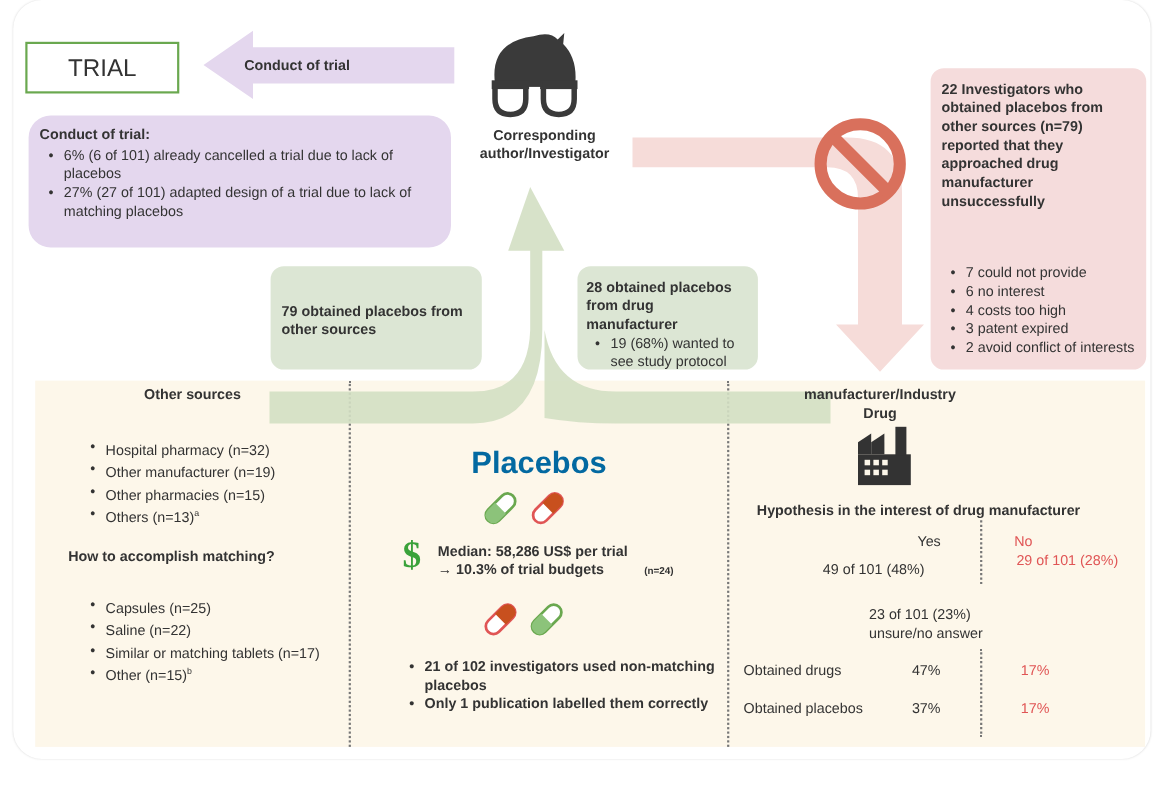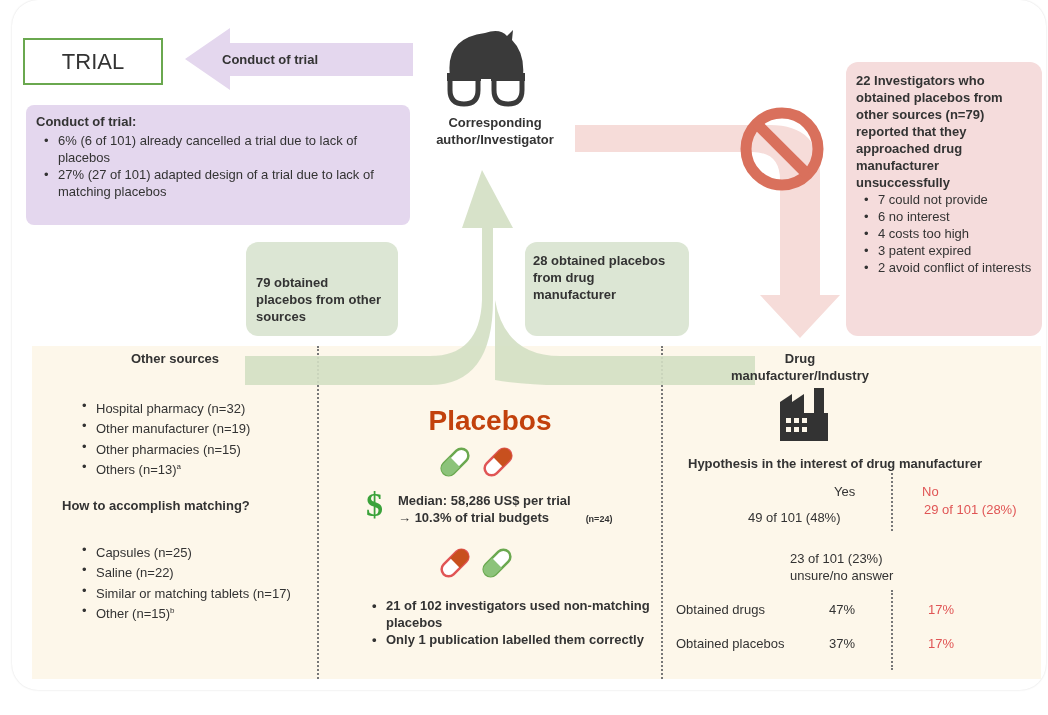--- a/index.html
+++ b/index.html
@@ -15,21 +15,21 @@
   ul.bul li::before { content:"•"; position:absolute; left:-14px; top:0; }
 
   
   .cream { left:32px; top:346px; width:1009px; height:333px; background:#fdf7ea; }
   .vdash { position:absolute; width:0; border-left:2px dotted #777; }
 
   
   .trial-box { left:23px; top:38px; width:136px; height:43px; border:2px solid #6aa84f;
                background:#fff; font-size:22px; display:flex; align-items:center; justify-content:center; color:#333; }
 
-  .purple-box { left:26px; top:105px; width:384px; height:120px; background:#e4d7ee; border-radius:8px;
+  .purple-box { left:26px; top:105px; width:384px; height:120px; background:#e4d7ee; border-radius:20px;
                 padding:8px 10px; box-sizing:border-box; }
   .pink-box { left:846px; top:62px; width:196px; height:274px; background:#f5dcdc; border-radius:12px;
               padding:10px 10px; box-sizing:border-box; }
   .green-box { background:#dce6d4; border-radius:12px; box-sizing:border-box; }
 
   .red { color:#e05555; }
 </style>
 </head>
 <body>
 
@@ -107,65 +107,68 @@
   </ul>
 </div>
 
 <div class="abs bold t13" style="left:415px; top:114px; width:160px; text-align:center;">
   <div>Corresponding</div>
   <div>author/Investigator</div>
 </div>
 
 <div class="abs pink-box t13">
   <div class="bold">22 Investigators who obtained placebos from other sources (n=79) reported that they approached drug manufacturer unsuccessfully</div>
-  <ul class="bul" style="padding-left:22px;">
+  <ul class="bul" style="padding-left:22px;margin-top:48px;">
     <li>7 could not provide</li>
     <li>6 no interest</li>
     <li>4 costs too high</li>
     <li>3 patent expired</li>
     <li>2 avoid conflict of interests</li>
   </ul>
 </div>
 
-<div class="abs green-box bold t13" style="left:246px; top:242px; width:152px; height:94px; padding:32px 10px 0 10px;">79 obtained placebos from other sources</div>
+<div class="abs green-box bold t13" style="left:246px; top:242px; width:192px; height:94px; padding:32px 10px 0 10px;">79 obtained placebos from other sources</div>
 <div class="abs green-box t13" style="left:525px; top:242px; width:164px; height:94px; padding:10px 8px;">
   <div class="bold">28 obtained placebos from drug manufacturer</div>
+  <ul class="bul" style="padding-left:22px;">
+    <li>19 (68%) wanted to see study protocol</li>
+  </ul>
 </div>
 
 <div class="abs bold t13" style="left:40px; top:350px; width:270px; text-align:center;">Other sources</div>
 <ul class="abs bul t13" style="left:80px; top:397px; width:230px;">
   <li><span>Hospital pharmacy (n=32)</span><sup style="font-size:8px;"></sup></li>
   <li><span>Other manufacturer (n=19)</span><sup style="font-size:8px;"></sup></li>
   <li><span>Other pharmacies (n=15)</span><sup style="font-size:8px;"></sup></li>
   <li><span>Others (n=13)</span><sup style="font-size:8px;">a</sup></li>
 </ul>
 <div class="abs bold t13" style="left:62px; top:497px;">How to accomplish matching?</div>
 <ul class="abs bul t13" style="left:80px; top:541px; width:200px;">
   <li><span>Capsules (n=25)</span><sup style="font-size:8px;"></sup></li>
   <li><span>Saline (n=22)</span><sup style="font-size:8px;"></sup></li>
   <li><span>Similar or matching tablets (n=17)</span><sup style="font-size:8px;"></sup></li>
   <li><span>Other (n=15)</span><sup style="font-size:8px;">b</sup></li>
 </ul>
 
-<div class="abs bold" style="left:320px; top:405px; width:340px; text-align:center; font-size:28px; color:#c2410c;">Placebos</div>
+<div class="abs bold" style="left:320px; top:405px; width:340px; text-align:center; font-size:28px; color:#0369a1;">Placebos</div>
 <div class="abs" style="left:366px; top:486px; font-size:34px; font-weight:bold; color:#3aa23a; font-family:'Liberation Serif', serif;">$</div>
 <div class="abs bold t13" style="left:398px; top:492px;">Median: 58,286 US$ per trial</div>
 <div class="abs bold t13" style="left:398px; top:509px;">
   <span>→</span>
   <span>10.3% of trial budgets</span>
   <span style="font-size:9px;padding-left:33px;">(n=24)</span>
 </div>
 <ul class="abs bul bold t13" style="left:370px; top:597px; width:270px;">
   <li>21 of 102 investigators used non-matching placebos</li>
   <li>Only 1 publication labelled them correctly</li>
 </ul>
 
 <div class="abs bold t13" style="left:700px; top:350px; width:200px; text-align:center;">
+  <div>manufacturer/Industry</div>
   <div>Drug</div>
-  <div>manufacturer/Industry</div>
 </div>
 <div class="abs bold t13" style="left:688px; top:455px;">Hypothesis in the interest of drug manufacturer</div>
 <div class="vdash" style="left:891px; top:473px; height:58px;"></div>
 <div class="vdash" style="left:891px; top:590px; height:80px;"></div>
 <div class="abs t13" style="left:834px; top:483px;">Yes</div>
 <div class="abs t13 red" style="left:922px; top:483px;">No</div>
 <div class="abs t13" style="left:748px; top:509px;">49 of 101 (48%)</div>
 <div class="abs t13 red" style="left:924px; top:501px;">29 of 101 (28%)</div>
 <div class="abs t13" style="left:790px; top:550px; width:210px; text-align:left;">
   <div>23 of 101 (23%)</div>

